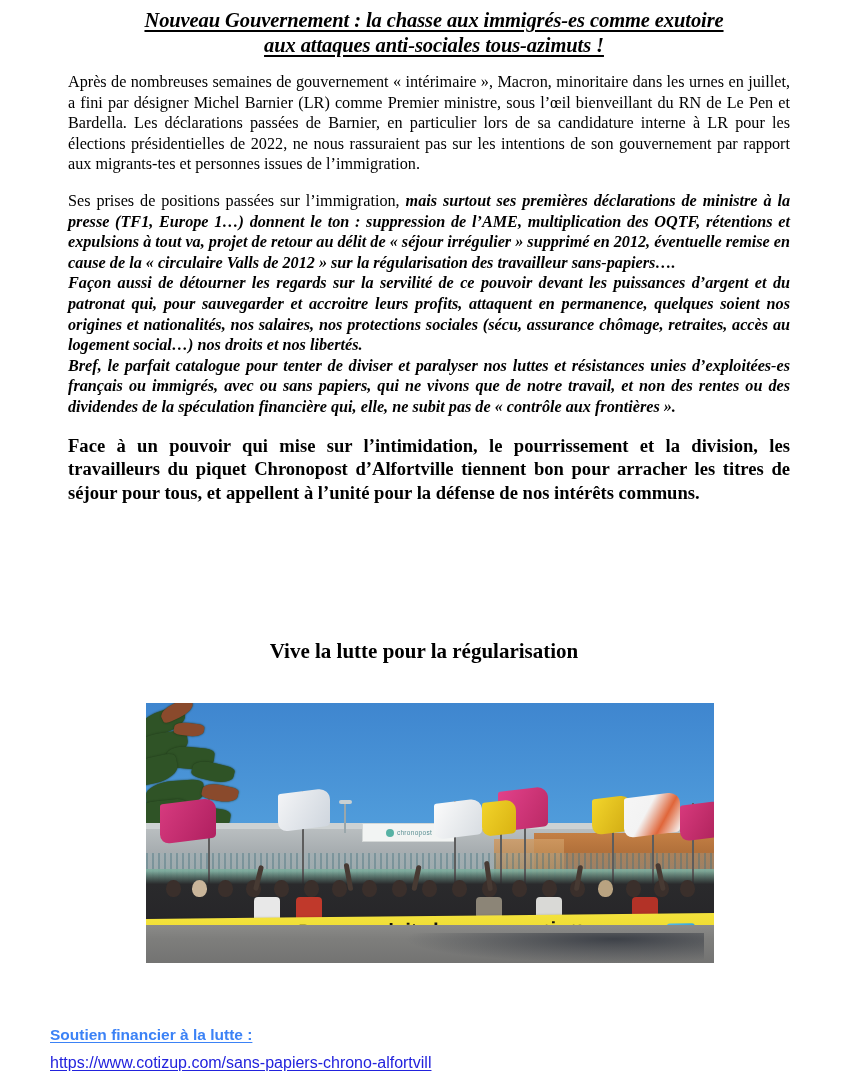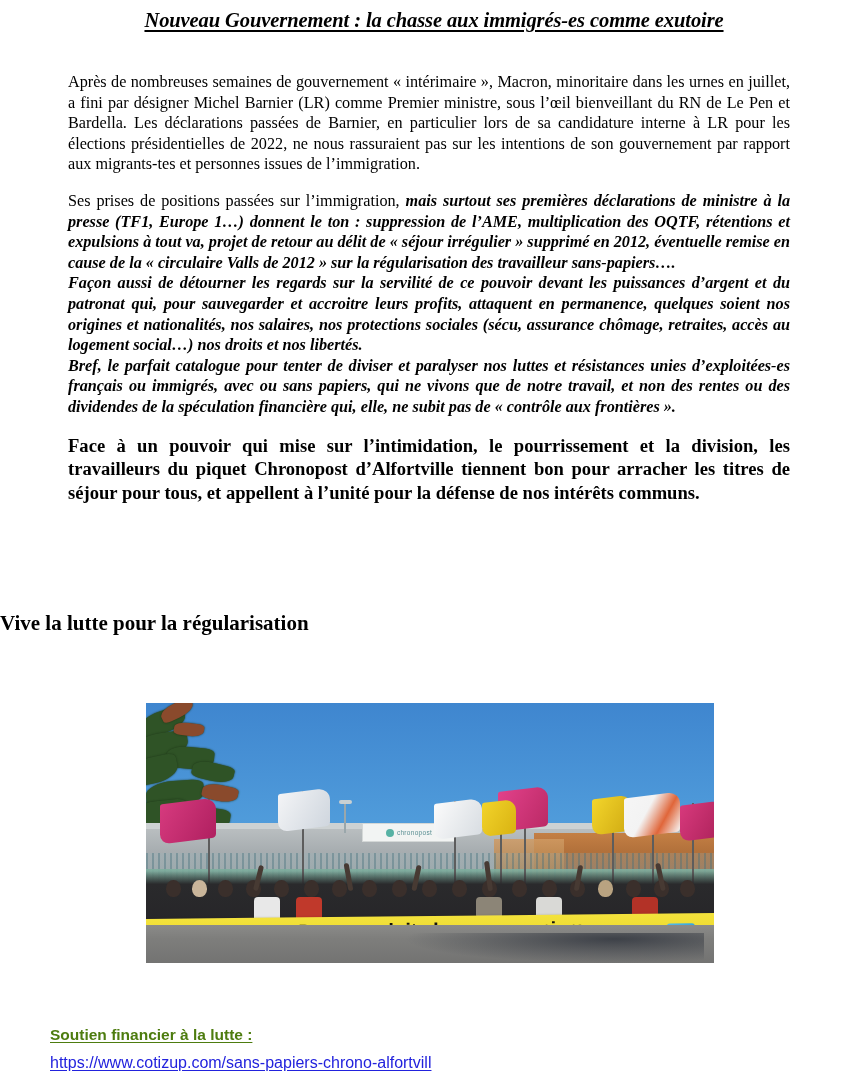--- a/index.html
+++ b/index.html
@@ -76,23 +76,23 @@
     text-align: justify;
     font-size: 18.6px;
     line-height: 23.5px;
     font-weight: bold;
   }
 
   
   .slogan {
     position: absolute;
     left: 0;
-    top: 608px;
+    top: 636px;
     width: 848px;
-    text-align: left;
+    text-align: center;
   }
   .slogan-line {
     font-weight: bold;
     font-size: 21px;
     line-height: 31px;
   }
   .slogan-line.second { margin-left: 6px; }
 
   
   .photo {
@@ -292,38 +292,39 @@
     left: 50px;
     top: 1026px;
     width: 760px;
     font-family: "Liberation Sans", sans-serif;
   }
   .footer-title {
     font-weight: bold;
     font-size: 15.5px;
     text-decoration: underline;
     text-underline-offset: 2px;
-    color: #4d7c0f;
+    color: #3b82f6;
   }
   .footer-link {
     display: inline-block;
     margin-top: 10px;
     font-size: 16px;
     color: #2222dd;
     text-decoration: underline;
     text-underline-offset: 2px;
   }
 </style>
 </head>
 <body>
 
 <div class="page">
 
   <div class="title-block">
     <div class="title-line">Nouveau Gouvernement : la chasse aux immigrés-es comme exutoire</div>
+    <div class="title-line">aux attaques anti-sociales tous-azimuts !</div>
   </div>
 
   <div class="body-wrap">
 
     <p class="para roman">Après de nombreuses semaines de gouvernement « intérimaire », Macron, minoritaire dans les urnes en juillet, a fini par désigner Michel Barnier (LR) comme Premier ministre, sous l’œil bienveillant du RN de Le Pen et Bardella. Les déclarations passées de Barnier, en particulier lors de sa candidature interne à LR pour les élections présidentielles de 2022, ne nous rassuraient pas sur les intentions de son gouvernement par rapport aux migrants-tes et personnes issues de l’immigration.</p>
 
     <div class="gap-lg"></div>
 
 
     <p class="mixed"><span>Ses prises de positions passées sur l’immigration,</span><span class="bi"> mais surtout ses premières déclarations de ministre à la presse (TF1, Europe 1…) donnent le ton : suppression de l’AME, multiplication des OQTF, rétentions et expulsions à tout va, projet de retour au délit de « séjour irrégulier » supprimé en 2012, éventuelle remise en cause de la « circulaire Valls de 2012 » sur la régularisation des travailleur sans-papiers….</span></p>

